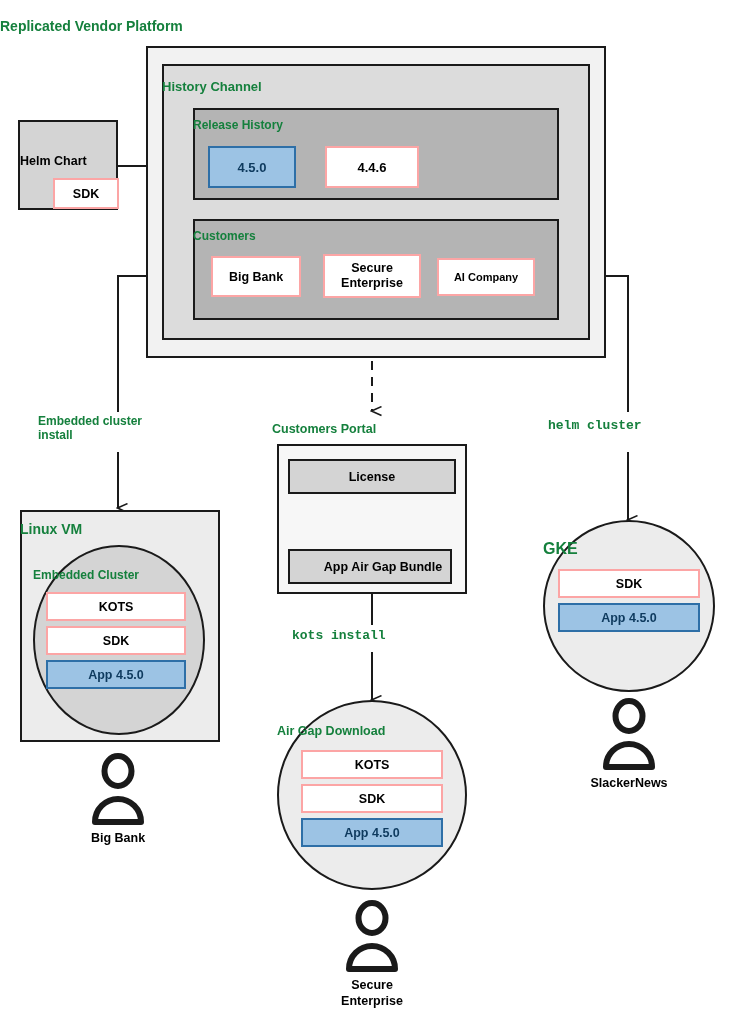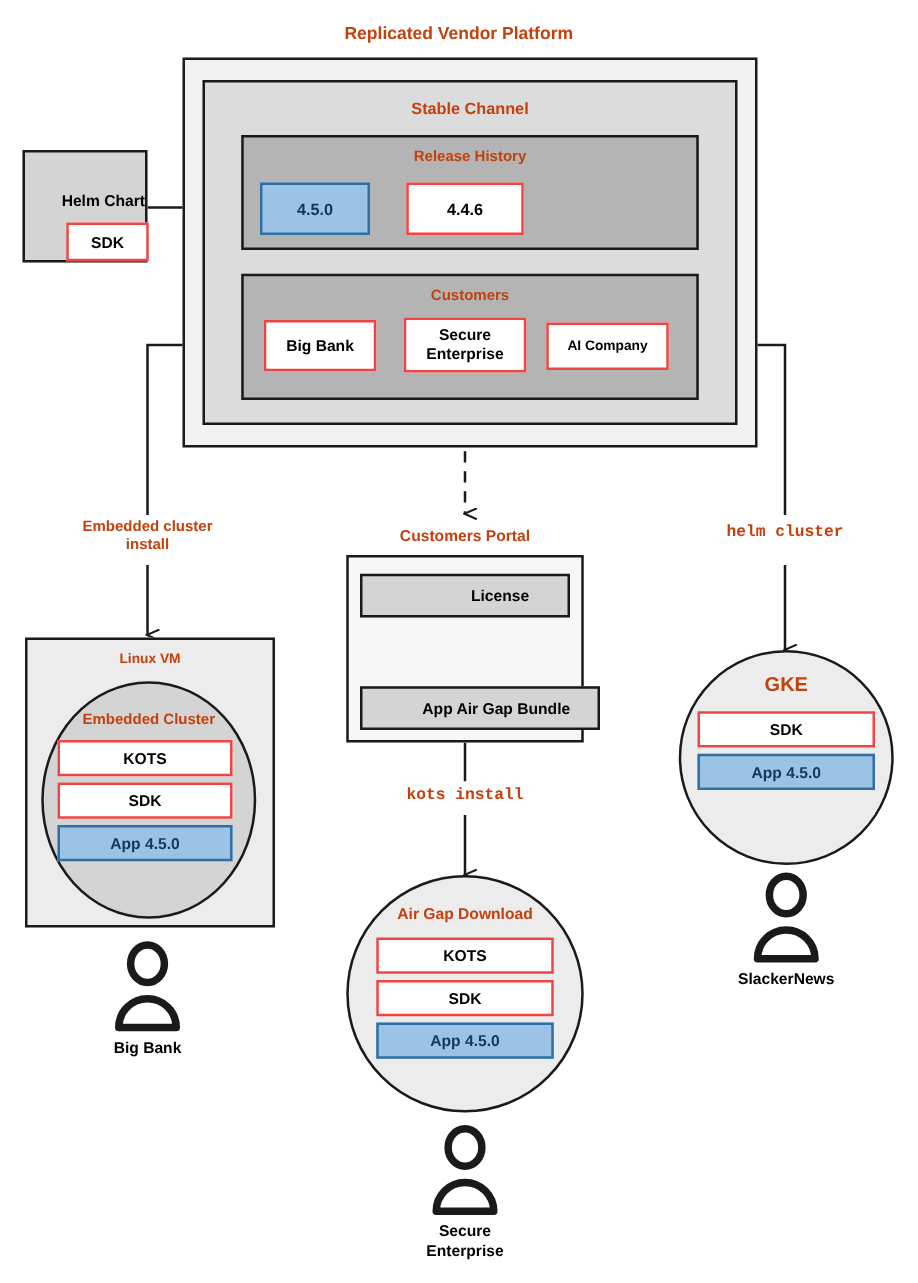--- a/index.html
+++ b/index.html
@@ -1,28 +1,28 @@
 <!DOCTYPE html>
 <html><head>
 <meta charset="utf-8">
 <style>
   html,body{margin:0;padding:0;background:#ffffff;}
   body{width:734px;height:1026px;position:relative;overflow:hidden;
        font-family:"Liberation Sans", sans-serif;color:#000;}
   .stage{position:absolute;left:0;top:0;width:734px;height:1026px;}
   .svg-layer{position:absolute;left:0;top:0;width:734px;height:1026px;}
   .node{position:absolute;box-sizing:border-box;}
-  .lbl{position:absolute;text-align:center;font-weight:bold;line-height:1.2;
-       color:#c2410c;white-space:pre-line;}
+  .lbl{position:absolute;font-weight:bold;line-height:1.2;
+       color:#15803d;white-space:pre-line;}
 
   
   .platform-outer{background:#F2F2F2;border:2px solid #1a1a1a;}
   .channel-box{background:#DCDCDC;border:2px solid #1a1a1a;}
   .section-box{background:#B4B4B4;border:2px solid #1a1a1a;}
-  .white-box{background:#FFFFFF;border:2px solid #ef4444;}
+  .white-box{background:#FFFFFF;border:2px solid #fca5a5;}
   .gray-box{background:#D4D4D4;border:2px solid #1a1a1a;}
   .light-box{background:#ECECEC;border:2px solid #1a1a1a;}
   .portal-box{background:#F7F7F7;border:2px solid #1a1a1a;}
   .blue-box{background:#9CC3E4;border:2px solid #2E6FA7;color:#0E3A5E;}
 
   .circle{border-radius:50%;}
   .ellipse-node{border-radius:50%;}
 
   .ctext{display:flex;align-items:center;justify-content:center;
          text-align:center;height:100%;width:100%;font-weight:bold;}
@@ -67,21 +67,21 @@
       <line x1="372" y1="594" x2="372" y2="625" stroke="#1a1a1a" stroke-width="2"></line>
       <line x1="372" y1="652" x2="372" y2="700" stroke="#1a1a1a" stroke-width="2" marker-end="url(#arrowOpen)"></line>
     </g>
   </svg>
 
   <div class="lbl" style="left:0;top:18px;width:734px;font-size:14px;">Replicated Vendor Platform</div>
 
   <div class="node platform-outer" style="left:146px;top:46px;width:460px;height:312px;"></div>
 
   <div class="node channel-box" style="left:162px;top:64px;width:428px;height:276px;"></div>
-  <div class="lbl" style="left:162px;top:79px;width:428px;font-size:13px;">Stable Channel</div>
+  <div class="lbl" style="left:162px;top:79px;width:428px;font-size:13px;">History Channel</div>
 
   <div class="node section-box" style="left:193px;top:108px;width:366px;height:92px;"></div>
   <div class="lbl" style="left:193px;top:118px;width:366px;font-size:12px;">Release History</div>
 
   <div class="node blue-box" style="left:208px;top:146px;width:88px;height:42px;">
     <div class="ctext" style="font-size:13px;">4.5.0</div>
   </div>
   <div class="node white-box" style="left:325px;top:146px;width:94px;height:42px;">
     <div class="ctext" style="font-size:13px;">4.4.6</div>
   </div>
@@ -94,44 +94,44 @@
   </div>
   <div class="node white-box" style="left:323px;top:254px;width:98px;height:44px;">
     <div class="ctext" style="font-size:12.5px;white-space:pre-line;line-height:1.2;">Secure
 Enterprise</div>
   </div>
   <div class="node white-box" style="left:437px;top:258px;width:98px;height:38px;">
     <div class="ctext" style="font-size:11px;">AI Company</div>
   </div>
 
   <div class="node gray-box" style="left:18px;top:120px;width:100px;height:90px;">
-    <div style="position:absolute;left:0;top:32px;width:100%;text-align:right;
+    <div style="position:absolute;left:0;top:32px;width:100%;text-align:left;
                 font-size:12.5px;font-weight:bold;">Helm Chart</div>
   </div>
   <div class="node white-box" style="left:53px;top:178px;width:66px;height:31px;">
     <div class="ctext" style="font-size:12.5px;">SDK</div>
   </div>
 
   <div class="lbl" style="left:38px;top:414px;width:160px;font-size:12px;">Embedded cluster
 install</div>
   <div class="lbl mono" style="left:548px;top:418px;width:160px;font-size:13px;">helm cluster</div>
   <div class="lbl mono" style="left:292px;top:628px;width:160px;font-size:13px;">kots install</div>
 
   <div class="lbl" style="left:272px;top:422px;width:200px;font-size:12.5px;">Customers Portal</div>
   <div class="node portal-box" style="left:277px;top:444px;width:190px;height:150px;"></div>
 
   <div class="node gray-box" style="left:288px;top:459px;width:168px;height:35px;">
-    <div class="ctext" style="font-size:12.5px;padding-left:28px;">License</div>
+    <div class="ctext" style="font-size:12.5px;">License</div>
   </div>
-  <div class="node gray-box" style="left:288px;top:549px;width:192px;height:35px;padding-left:26px;">
+  <div class="node gray-box" style="left:288px;top:549px;width:164px;height:35px;padding-left:26px;">
     <div class="ctext" style="font-size:12.5px;">App Air Gap Bundle</div>
   </div>
 
   <div class="node light-box" style="left:20px;top:510px;width:200px;height:232px;"></div>
-  <div class="lbl" style="left:20px;top:521px;width:200px;font-size:11px;">Linux VM</div>
+  <div class="lbl" style="left:20px;top:521px;width:200px;font-size:14px;">Linux VM</div>
   <div class="node gray-box circle" style="left:33px;top:545px;width:172px;height:190px;"></div>
   <div class="lbl" style="left:33px;top:568px;width:172px;font-size:12px;">Embedded Cluster</div>
 
   <div class="node white-box" style="left:46px;top:592px;width:140px;height:29px;">
     <div class="ctext" style="font-size:12.5px;">KOTS</div>
   </div>
   <div class="node white-box" style="left:46px;top:626px;width:140px;height:29px;">
     <div class="ctext" style="font-size:12.5px;">SDK</div>
   </div>
   <div class="node blue-box" style="left:46px;top:660px;width:140px;height:29px;">

